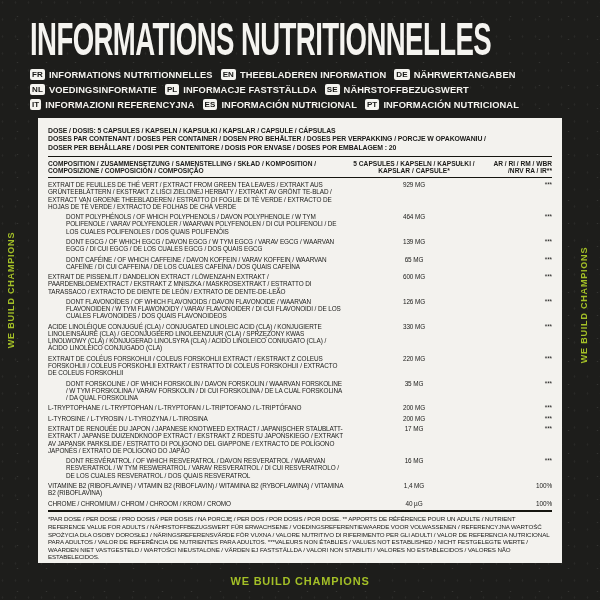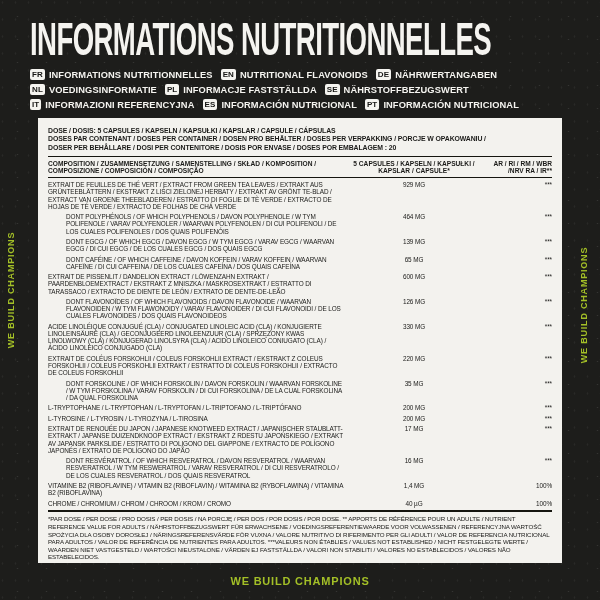--- a/index.html
+++ b/index.html
@@ -45,21 +45,21 @@
 
 <div class="page">
 
   <div class="title">INFORMATIONS NUTRITIONNELLES</div>
 
   <div class="langs">
       <div class="lang-line">
         <span class="lang-badge">FR</span>
         <span class="lang-label">INFORMATIONS NUTRITIONNELLES</span>
         <span class="lang-badge">EN</span>
-        <span class="lang-label">NUTRITIONAL FLAVONOIDS</span>
+        <span class="lang-label">THEEBLADEREN INFORMATION</span>
         <span class="lang-badge">DE</span>
         <span class="lang-label">NÄHRWERTANGABEN</span>
       </div>
       <div class="lang-line">
         <span class="lang-badge">NL</span>
         <span class="lang-label">VOEDINGSINFORMATIE</span>
         <span class="lang-badge">PL</span>
         <span class="lang-label">INFORMACJE FASTSTÄLLDA</span>
         <span class="lang-badge">SE</span>
         <span class="lang-label">NÄHRSTOFFBEZUGSWERT</span>

